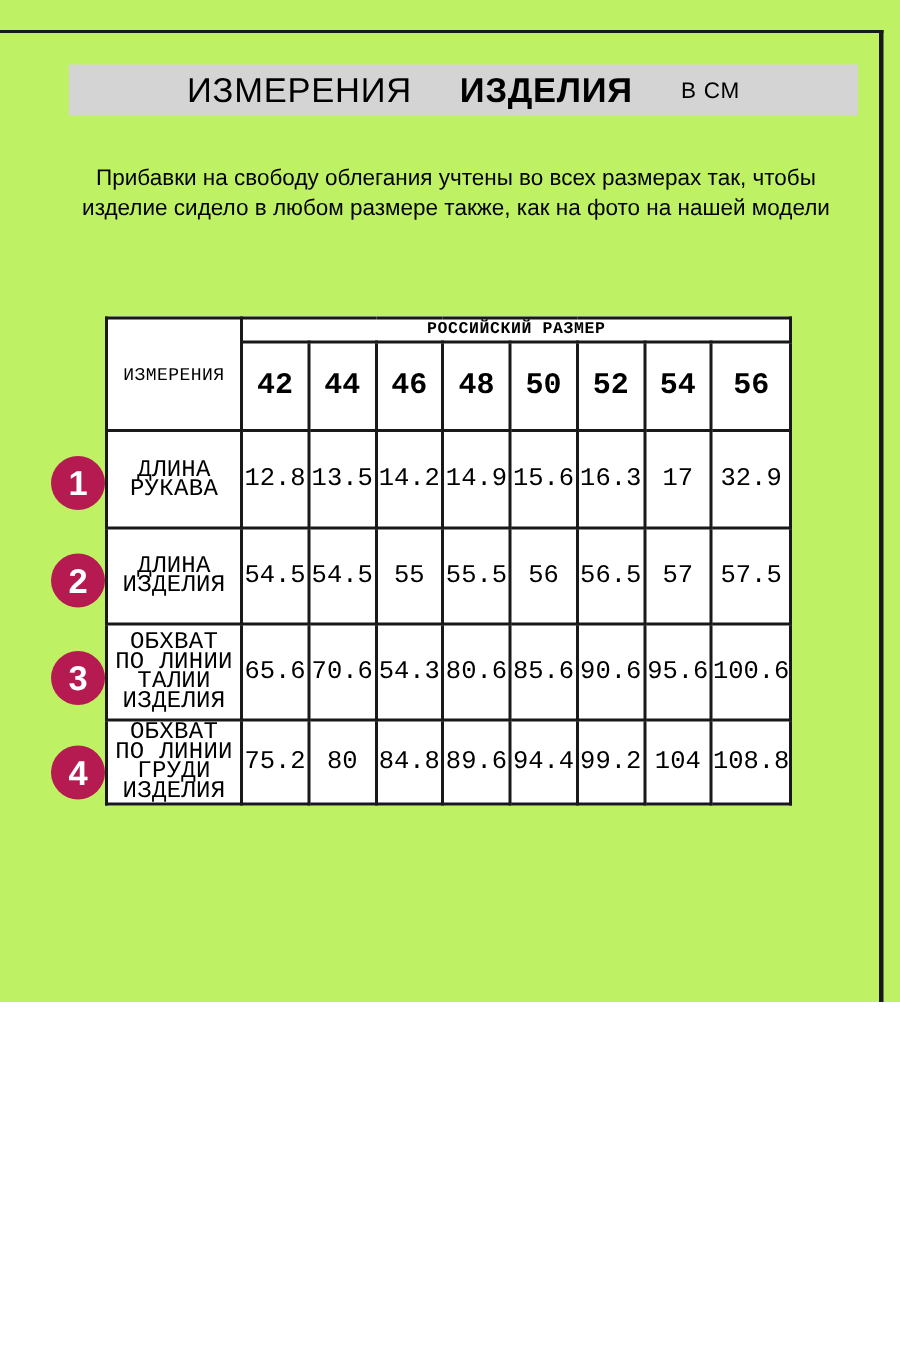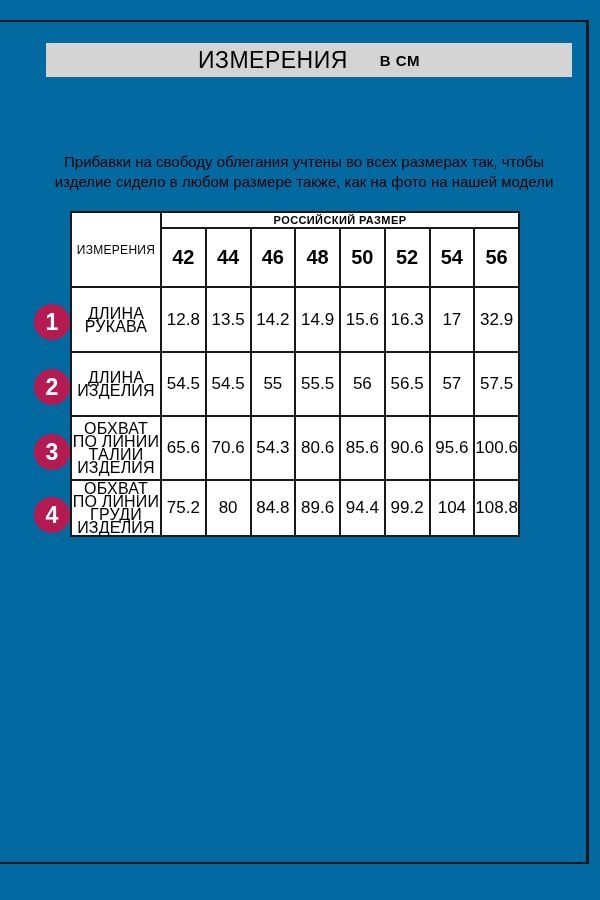--- a/index.html
+++ b/index.html
@@ -1,51 +1,51 @@
 <!DOCTYPE html>
 <html><head>
 <meta charset="utf-8">
 <style>
   html,body{margin:0;padding:0;background:#fff;}
   .page{
-    position:relative;width:600px;height:900px;background:#0369a1;
+    position:relative;width:600px;height:668px;background:#bef264;
     font-family:"Liberation Sans","DejaVu Sans",sans-serif;color:#000;
     overflow:hidden;
   }
   
   .frame{
     position:absolute;left:0;top:20px;width:589px;height:844px;
     border-top:2px solid #191919;border-right:3px solid #191919;border-bottom:2px solid #191919;
     box-sizing:border-box;pointer-events:none;
   }
   .banner{
     position:absolute;left:46px;top:43px;width:526px;height:34px;
     background:#d4d4d4;display:flex;align-items:center;justify-content:center;gap:32px;
   }
   .banner .w1{font-size:23px;font-weight:400;letter-spacing:.5px;}
   .banner .w2{font-size:23px;font-weight:700;letter-spacing:.5px;}
-  .banner .unit{font-size:15px;font-weight:700;letter-spacing:.5px;}
+  .banner .unit{font-size:15px;font-weight:400;letter-spacing:.5px;}
   .code{
     position:absolute;left:20px;top:85px;width:568px;text-align:center;
     font-size:20px;font-weight:400;
   }
   .desc{
     position:absolute;left:20px;top:109px;width:568px;text-align:center;
-    font-size:15px;line-height:19.5px;font-weight:400;margin-top:43px;
+    font-size:15px;line-height:19.5px;font-weight:400;
   }
   .desc p{width:512px;margin:0 auto;}
   table.meas{
     position:absolute;left:70px;top:211px;border-collapse:collapse;table-layout:fixed;
     background:#fff;
   }
   table.meas col.c-label{width:90px;}
   table.meas col.c-size{width:44.75px;}
   table.meas th,table.meas td{
     border:2px solid #191919;padding:0;text-align:center;vertical-align:middle;
-    font-family:Liberation Sans, sans-serif;
+    font-family:Liberation Mono, monospace;
   }
   tr.hdr-top{height:16px;}
   tr.hdr-sizes{height:59px;}
   tr.r1{height:65px;}
   tr.r2{height:64px;}
   tr.r3{height:64px;}
   tr.r4{height:56px;}
   th.corner{font-size:12px;font-weight:400;letter-spacing:.3px;}
   th.size-hdr{font-size:11px;font-weight:700;letter-spacing:.4px;border-bottom:1px solid #191919;}
   th.size{font-size:20px;font-weight:700;}
@@ -63,20 +63,21 @@
 </style>
 </head>
 <body>
 
 <div class="page">
 
   <div class="frame"></div>
 
   <div class="banner">
     <span class="w1">ИЗМЕРЕНИЯ</span>
+    <span class="w2">ИЗДЕЛИЯ</span>
     <span class="unit">В СМ</span>
   </div>
 
 
   <div class="desc">
     <p>Прибавки на свободу облегания учтены во всех размерах так, чтобы изделие сидело в любом размере также, как на фото на нашей модели</p>
   </div>
 
   <table class="meas">
     <colgroup>

